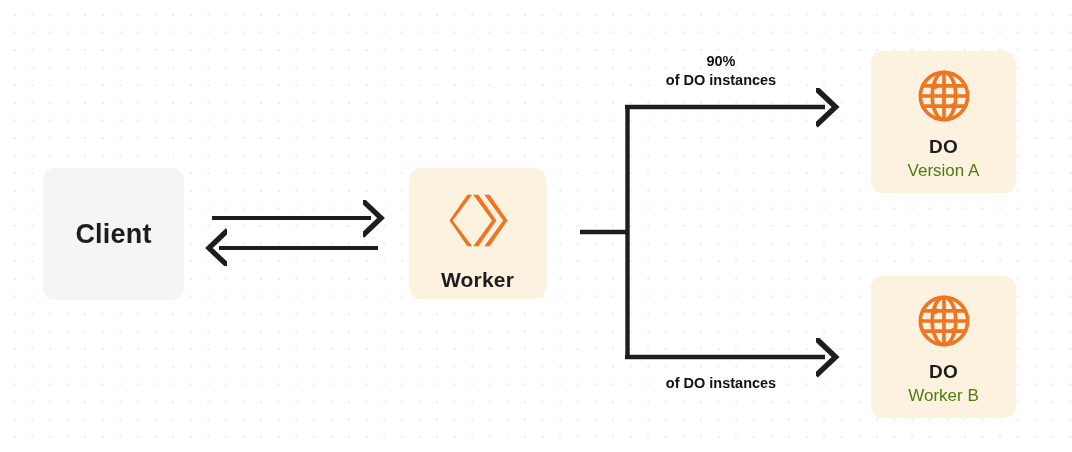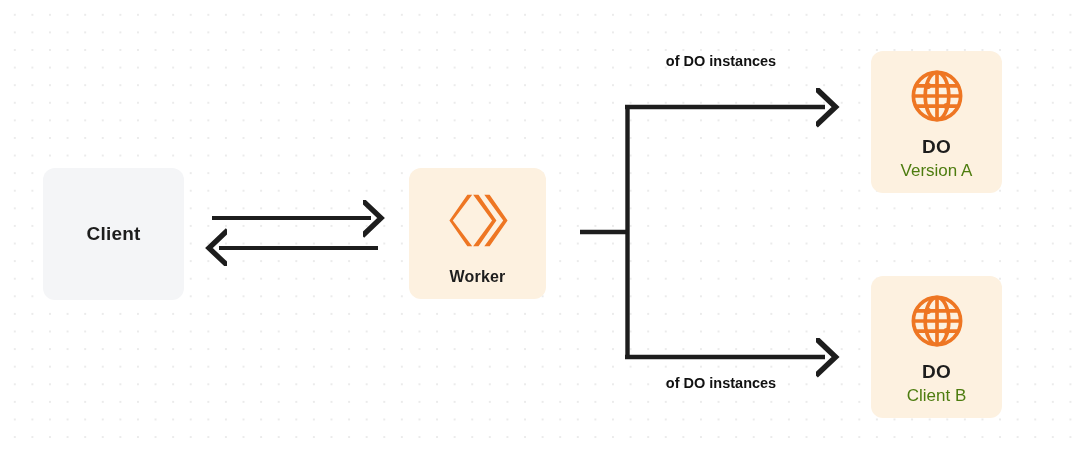--- a/index.html
+++ b/index.html
@@ -38,47 +38,47 @@
 
   .node-client {
     left: 43px;
     top: 168px;
     width: 141px;
     height: 132px;
     background: #f4f5f7;
   }
 
   .node-client .node-title {
-    font-size: 19px;
+    font-size: 27px;
     font-weight: bold;
     color: #1d1d1d;
     letter-spacing: 0.2px;
   }
 
   .node-worker {
     left: 409px;
     top: 168px;
     width: 137px;
     height: 131px;
     background: #fdf1e0;
     justify-content: flex-start;
     padding-top: 22px;
   }
 
   .node-worker .node-title {
-    font-size: 16px;
+    font-size: 21px;
     font-weight: bold;
     color: #1d1d1d;
     margin-top: 16px;
     letter-spacing: 0.2px;
   }
 
   .node-do {
     left: 871px;
-    width: 131px;
+    width: 145px;
     height: 142px;
     background: #fdf1e0;
     justify-content: flex-start;
     padding-top: 17px;
   }
 
   .node-do-a { top: 51px; }
   .node-do-b { top: 276px; }
 
   .node-do .node-title {
@@ -200,22 +200,23 @@
         <line x1="32" y1="5" x2="32" y2="59"></line>
         <line x1="6.5" y1="20.5" x2="57.5" y2="20.5"></line>
         <line x1="5" y1="32" x2="59" y2="32"></line>
         <line x1="6.5" y1="43.5" x2="57.5" y2="43.5"></line>
       </g>
       <circle cx="21.5" cy="20.5" r="3.6" fill="#ee7623"></circle>
       <circle cx="43" cy="43.5" r="3.6" fill="#ee7623"></circle>
     </svg>
   </span>
   <span class="node-title">DO</span>
-  <span class="node-subtitle">Client B</span>
+  <span class="node-subtitle">Worker B</span>
 </div>
 
 <div class="edge-label label-top">
+  <span class="pct">90%</span>
   <span class="sub">of DO instances</span>
 </div>
 
 <div class="edge-label label-bottom">
   <span class="sub">of DO instances</span>
 </div>
 
 </body></html>

